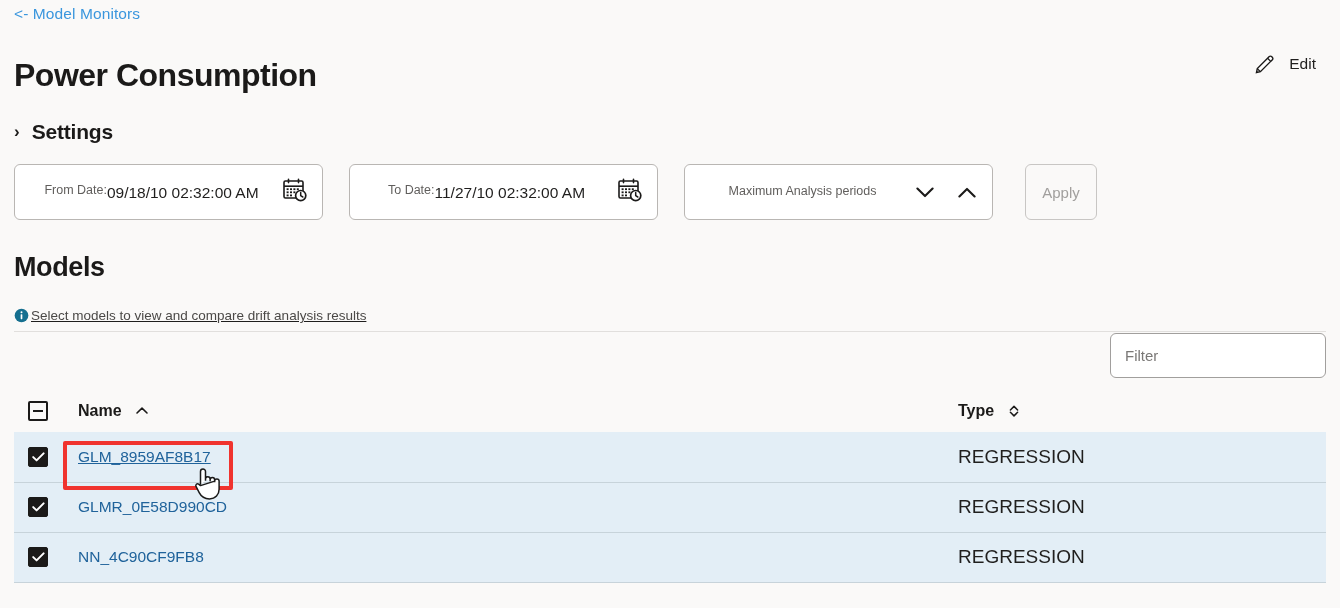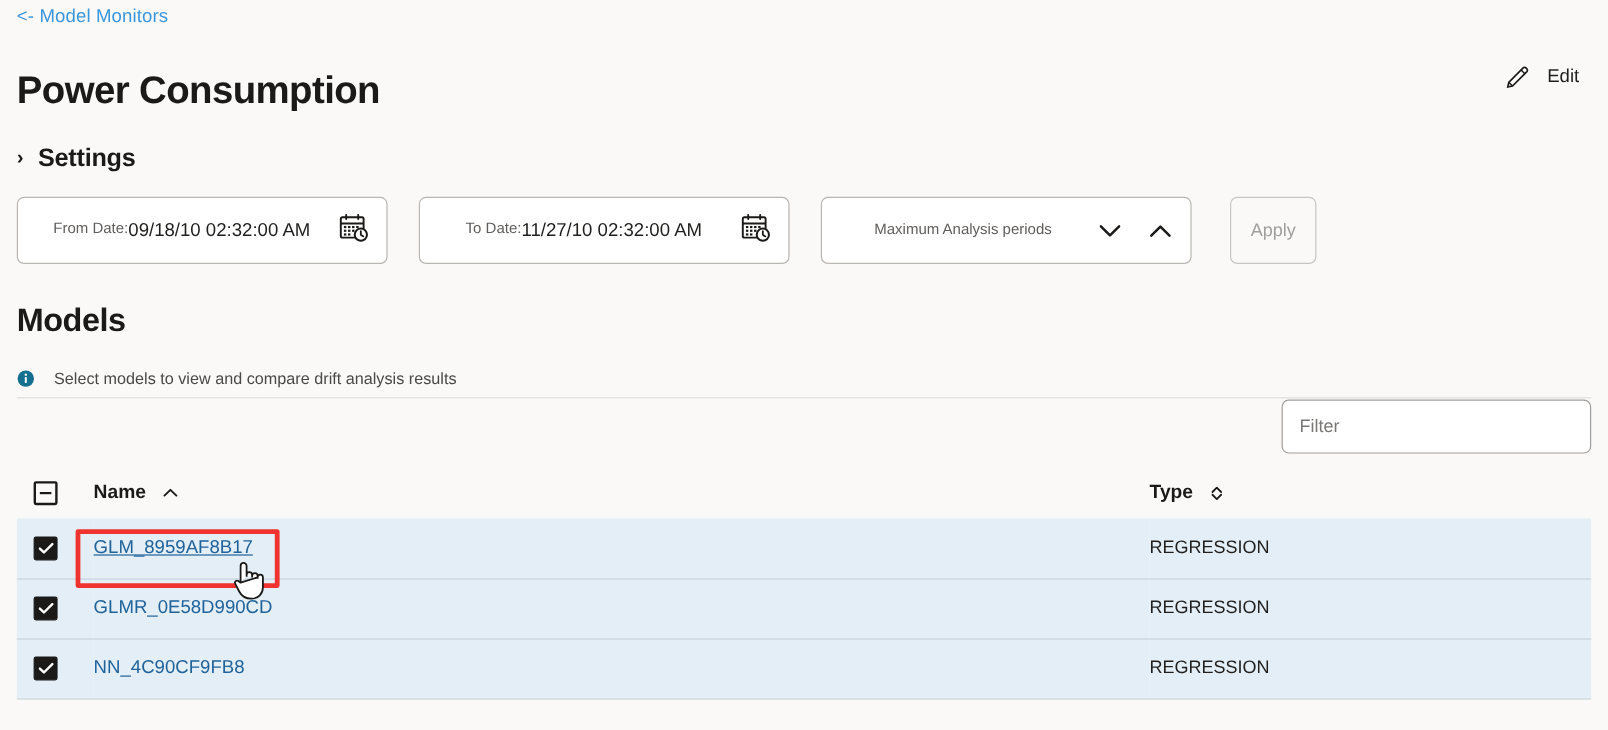--- a/index.html
+++ b/index.html
@@ -163,21 +163,22 @@
     letter-spacing: -0.4px;
     margin: 0;
     color: #1b1a19;
   }
   .models-hint {
     position: absolute;
     left: 14px;
     top: 308px;
     display: flex;
     align-items: flex-start;
-    gap: 16px;
+    gap: 2px;
+    text-decoration: underline;
   }
   .info-icon { width: 15px; height: 15px; display: block; flex: 0 0 auto; }
   .models-hint-text {
     font-size: 13.5px;
     color: #4b4947;
   }
 
   .divider {
     position: absolute;
     left: 14px;
@@ -185,21 +186,21 @@
     top: 331px;
     height: 1px;
     background: #e1dfdd;
   }
 
   
   .filter-wrap {
     position: absolute;
     right: 14px;
     top: 333px;
-    width: 258px;
+    width: 216px;
     height: 45px;
   }
   .filter-input {
     width: 100%;
     height: 100%;
     border: 1px solid #a19f9d;
     border-radius: 6px;
     background: #ffffff;
     font-size: 15px;
     font-family: "Liberation Sans", sans-serif;
@@ -253,21 +254,21 @@
   tbody td { height: 50px; }
 
   .cell-name {
     font-size: 15.5px;
     color: #20639b;
     cursor: pointer;
     text-decoration: none;
   }
   .cell-name.is-hover { text-decoration: underline; }
   .cell-type {
-    font-size: 15px;
+    font-size: 19px;
     color: #201f1e;
   }
 
   
   .cbx {
     width: 20px; height: 20px;
     border-radius: 2px;
     display: inline-flex;
     align-items: center; justify-content: center;
     cursor: pointer;

